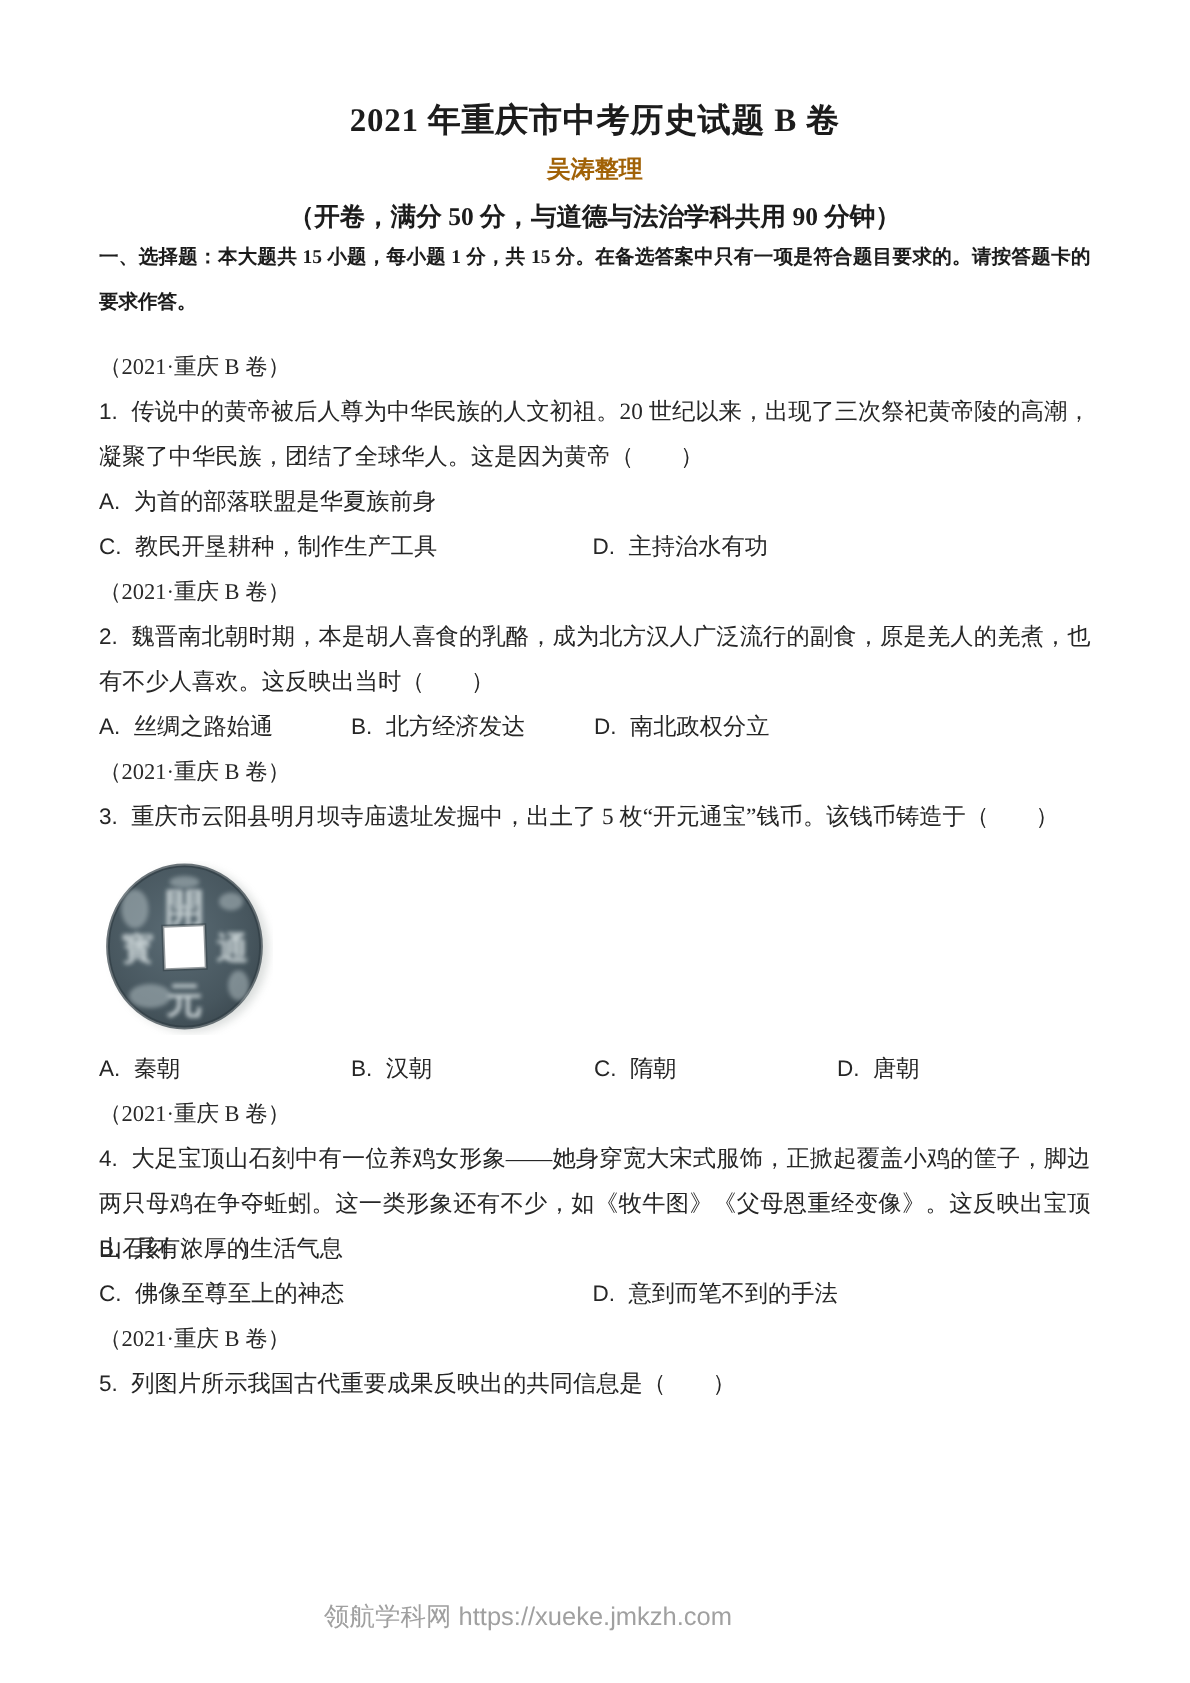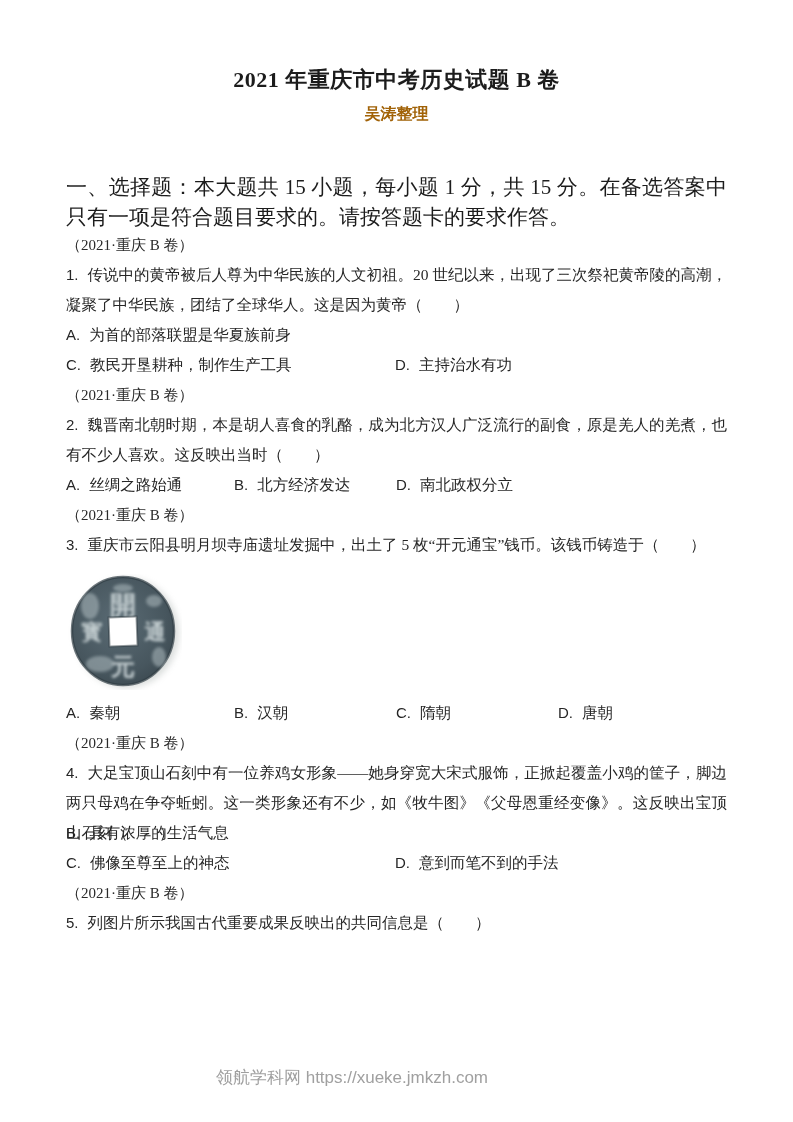--- a/index.html
+++ b/index.html
@@ -11,21 +11,21 @@
     background: #ffffff;
     font-family: "Liberation Serif", "DejaVu Serif", serif;
     color: #222222;
     overflow: hidden;
   }
   .abs { position: absolute; left: 66px; width: 661px; }
   .centered { position: absolute; left: 0; width: 793px; text-align: center; }
   .doc-title   { top: 64px;  font-size: 22px;  font-weight: bold; line-height: 32px; letter-spacing: 0.5px; color: #1c1c1c; }
   .compiler    { top: 102px; font-size: 16px;  font-weight: bold; line-height: 24px; color: #a16207; }
   .exam-note   { top: 132px; font-size: 17px;  font-weight: bold; line-height: 25px; color: #1c1c1c; }
-  .section-head{ top: 172px; font-size: 21px; font-weight: normal; line-height: 30px; text-align: justify; color: #1c1c1c; }
+  .section-head{ top: 156px; font-size: 13px; font-weight: bold; line-height: 30px; text-align: justify; color: #1c1c1c; }
   .src  { font-size: 15px;   line-height: 30px; color: #2a2a2a; }
   .stem { font-size: 15.5px; line-height: 30px; text-align: justify; color: #262626; }
   .qnum { font-family: "Liberation Sans", "DejaVu Sans", sans-serif; font-size: 15px; margin-right: 9px; }
   .optrow { position: absolute; left: 66px; width: 661px; display: grid; font-size: 15.5px; line-height: 30px; color: #262626; }
   .cols2 { grid-template-columns: 329px 1fr; }
   .cols4 { grid-template-columns: 168px 162px 162px 1fr; }
   .opt { white-space: nowrap; overflow: hidden; }
   .ol { font-family: "Liberation Sans", "DejaVu Sans", sans-serif; font-size: 15px; margin-right: 9px; }
   .coin-wrap { position: absolute; left: 68px; top: 574px; width: 114px; height: 116px; }
   .coin-wrap svg { width: 100%; height: 100%; display: block; }
@@ -37,20 +37,21 @@
   }
   .footer a { color: #a0a0a0; text-decoration: none; }
 </style>
 </head>
 <body>
 
 <div class="page">
 
   <h1 class="centered doc-title">2021 年重庆市中考历史试题 B 卷</h1>
   <div class="centered compiler">吴涛整理</div>
+  <div class="centered exam-note">（开卷，满分 50 分，与道德与法治学科共用 90 分钟）</div>
   <div class="abs section-head">一、选择题：本大题共 15 小题，每小题 1 分，共 15 分。在备选答案中只有一项是符合题目要求的。请按答题卡的要求作答。</div>
 
   <div class="abs src" style="top:230px">（2021·重庆 B 卷）</div>
 
   <div class="abs stem" style="top:260px">
     <span class="qnum">1.</span><span>传说中的黄帝被后人尊为中华民族的人文初祖。20 世纪以来，出现了三次祭祀黄帝陵的高潮，凝聚了中华民族，团结了全球华人。这是因为黄帝（　　）</span>
   </div>
   <div class="optrow cols2" style="top:320px">
     <div class="opt"><span class="ol">A.</span><span>为首的部落联盟是华夏族前身</span></div>
   </div>

